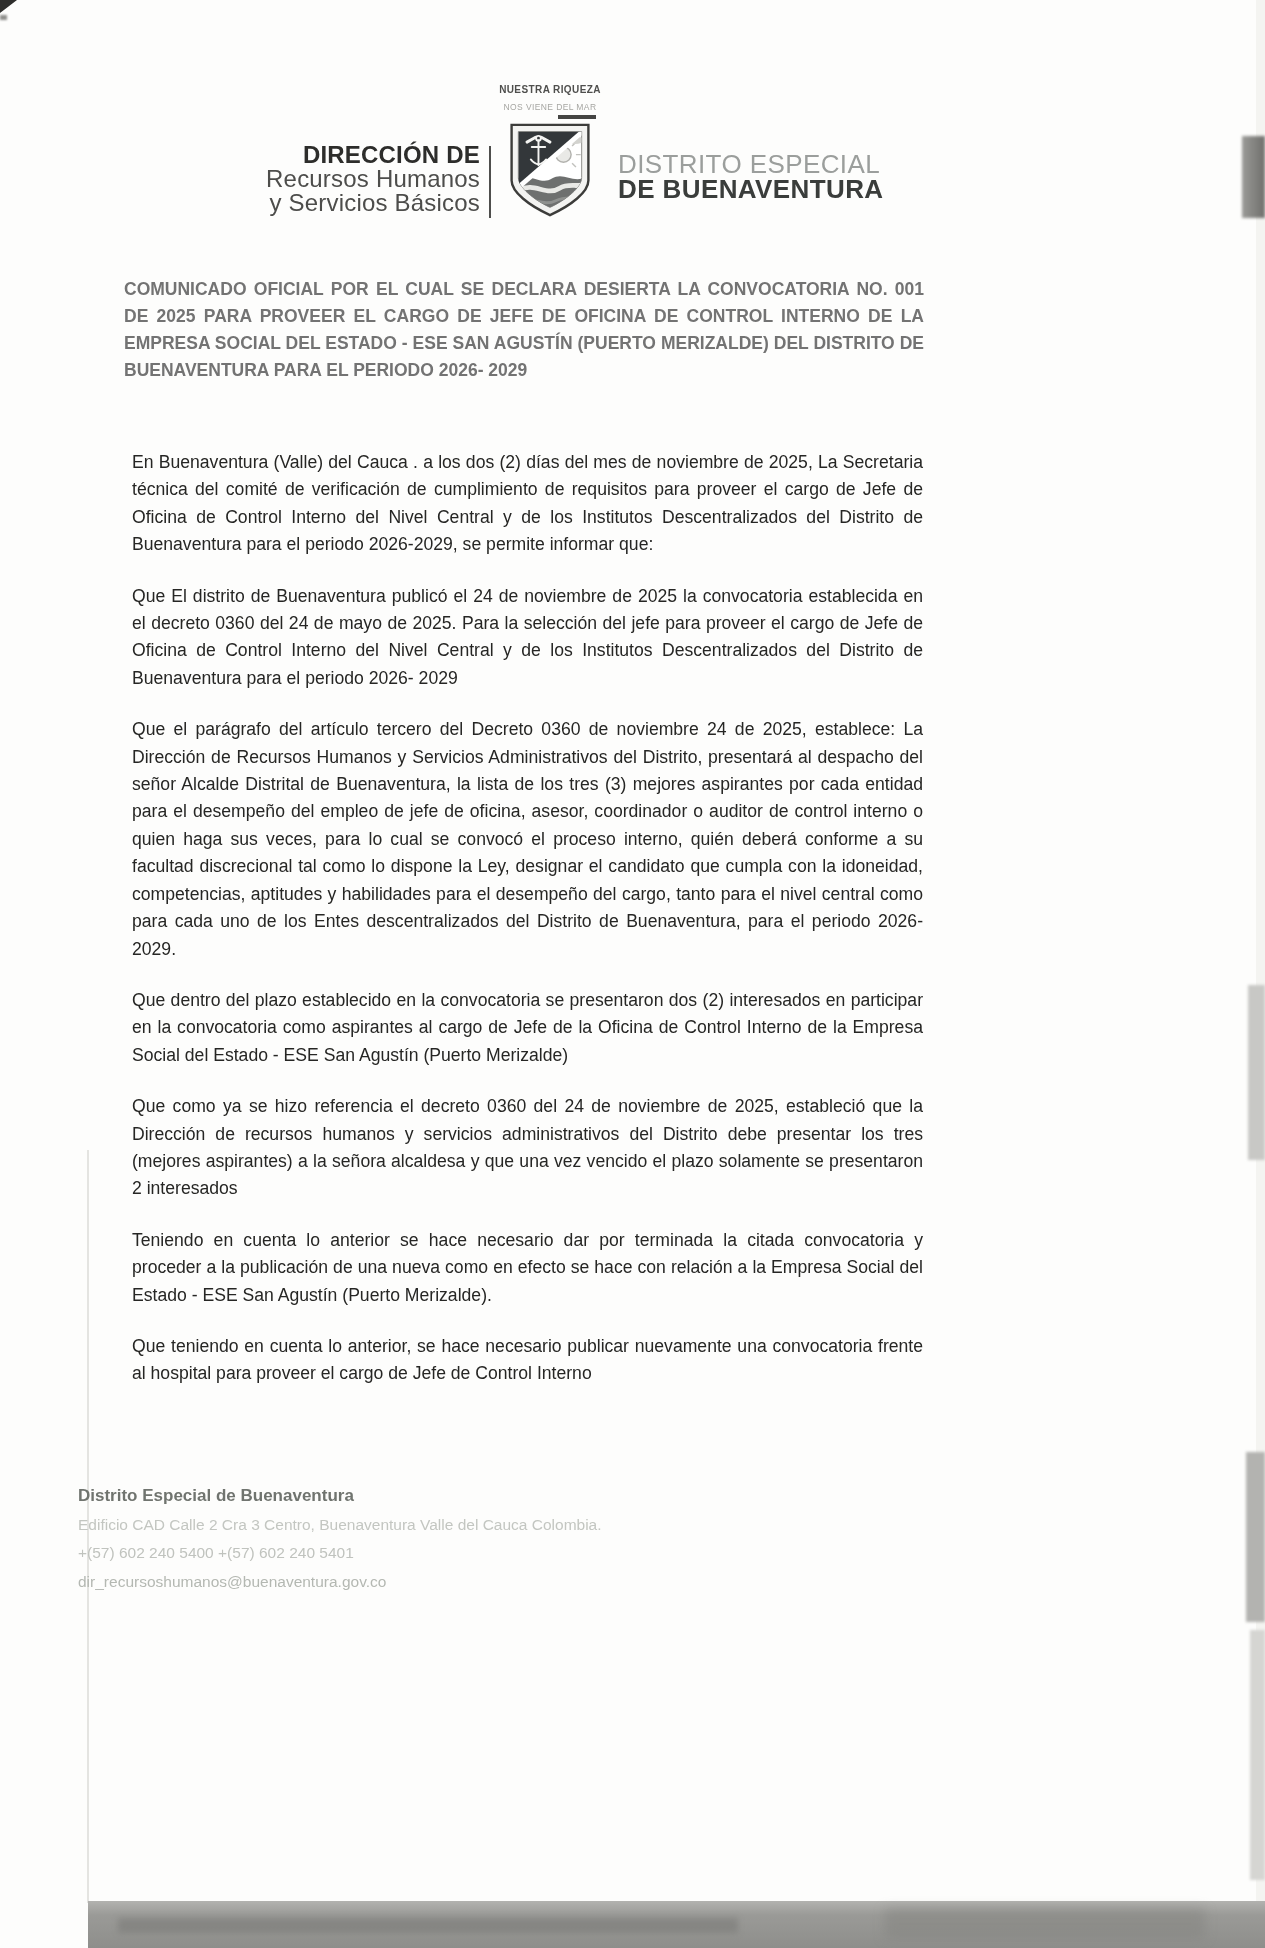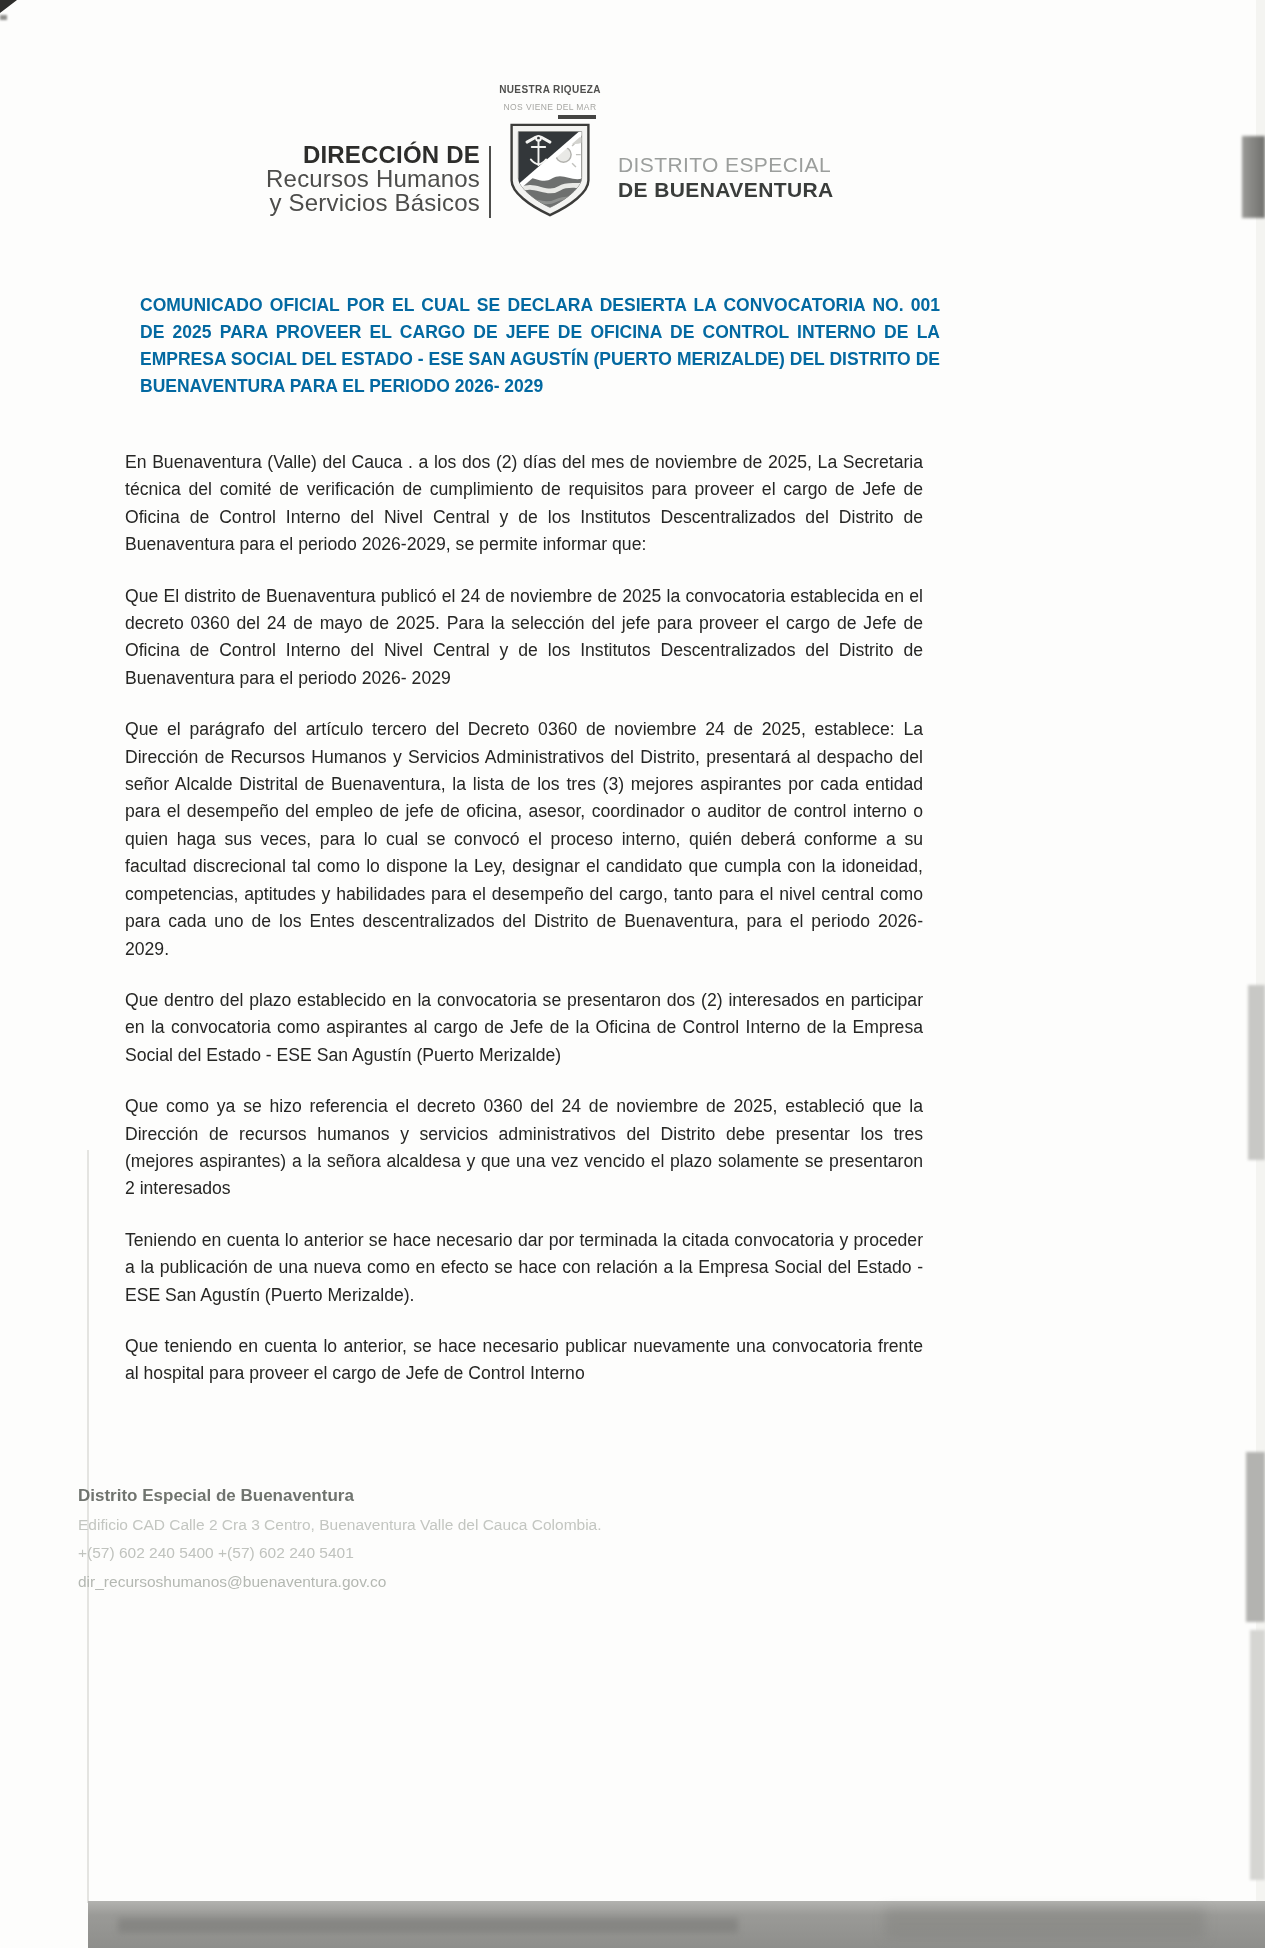--- a/index.html
+++ b/index.html
@@ -31,30 +31,30 @@
   
   .hdr-left{position:absolute;left:240px;top:143px;width:240px;text-align:right;
     font-size:24px;line-height:24px;color:#4d4d4b;letter-spacing:.2px;}
   .hdr-left .l1{font-weight:bold;color:#2d2d2b;}
   .hdr-divider{position:absolute;left:489px;top:146px;width:2px;height:72px;background:#4e4e4c;}
   .logo-wrap{position:absolute;left:494px;top:84px;width:112px;}
   .tagline1{font-size:10px;font-weight:600;color:#4f4f4d;letter-spacing:.4px;text-align:center;}
   .tagline2{font-size:8.5px;color:#a6a6a2;letter-spacing:.4px;text-align:center;margin-top:7px;}
   .tagline-bar{width:38px;height:4px;background:#454543;margin:3px 10px 0 auto;}
   .shield{display:block;margin:2px auto 0 auto;}
-  .hdr-right{position:absolute;left:618px;top:152px;font-size:21px;line-height:25px;letter-spacing:.4px;}
+  .hdr-right{position:absolute;left:618px;top:152px;font-size:26px;line-height:25px;letter-spacing:.4px;}
   .hdr-right .r1{color:#9b9e9c;}
   .hdr-right .r2{font-weight:bold;color:#3a3d3b;}
 
   
-  .doc-title{position:absolute;left:124px;top:276px;width:800px;margin:16px;
-    font-size:17.5px;font-weight:bold;line-height:27px;color:#0369a1;
+  .doc-title{position:absolute;left:124px;top:276px;width:800px;margin:0;
+    font-size:17.5px;font-weight:bold;line-height:27px;color:#737373;
     text-align:justify;}
   .doc-body{position:absolute;left:124px;top:449px;width:799px;}
-  .doc-body p{margin:0 0 24px 1px;font-size:17.6px;line-height:27.4px;color:#262624;
+  .doc-body p{margin:0 0 24px 8px;font-size:17.6px;line-height:27.4px;color:#262624;
     text-align:justify;text-align-last:left;}
 
   
   .doc-footer{position:absolute;left:78px;top:1482px;font-size:15.5px;line-height:28.5px;}
   .f-org{font-weight:600;color:#70746f;font-size:17px;}
   .f-addr{color:#c3c6c1;}
   .f-phone{color:#c0c3be;}
   .f-mail{color:#b4b8b2;}
 </style>
 </head>

